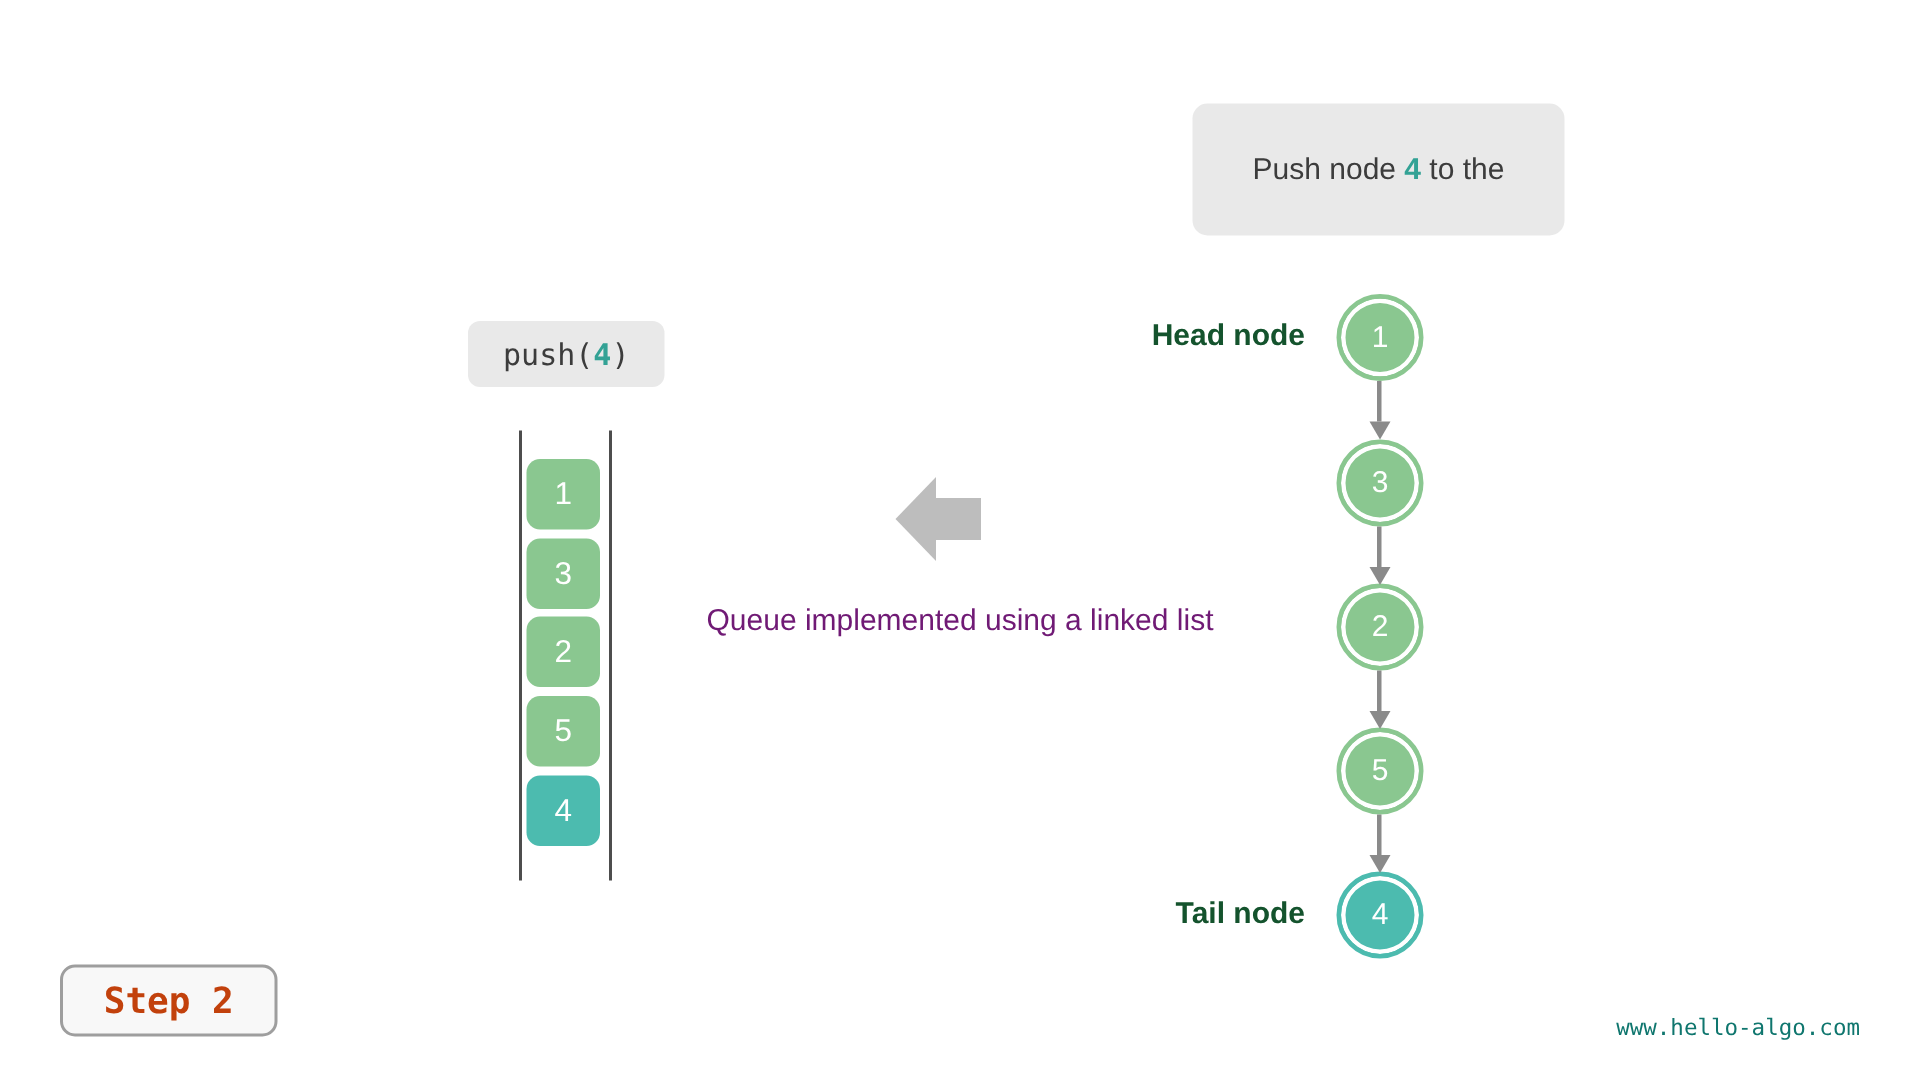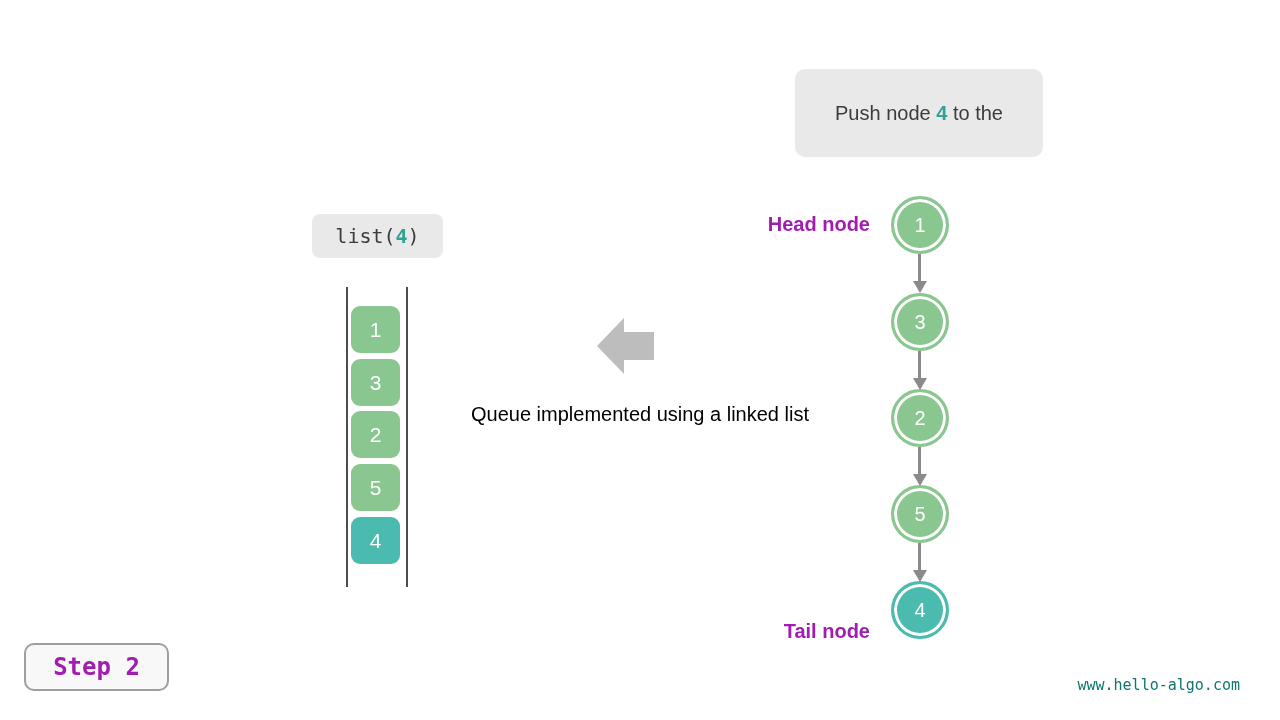--- a/index.html
+++ b/index.html
@@ -68,21 +68,21 @@
   }
   .big-arrow-shaft {
     width: 30px; height: 28px;
     background: #bdbdbd;
   }
 
   
   .caption {
     position: absolute; left: 340px; top: 403px;
     width: 600px; text-align: center;
-    font-size: 20px; color: #000000;
+    font-size: 20px; color: #701a75;
   }
 
   
   .node {
     position: absolute; left: 891px;
     width: 52px; height: 52px;
     border: 3px solid var(--c);
     background: var(--c);
     border-radius: 50%;
     box-shadow: inset 0 0 0 3px #ffffff;
@@ -100,57 +100,57 @@
     border-left: 7px solid transparent;
     border-right: 7px solid transparent;
     border-top: 12px solid #8a8a8a;
   }
 
   
   .side-label {
     position: absolute; left: 690px;
     width: 180px; text-align: right;
     font-size: 20px; font-weight: bold;
-    color: #a21caf;
+    color: #14532d;
   }
   .side-label.head { top: 213px; }
-  .side-label.tail { top: 598px; margin-top: 22px; }
+  .side-label.tail { top: 598px; }
 
   
   .step-box {
-    position: absolute; left: 24px; top: 643px;
+    position: absolute; left: 40px; top: 643px;
     width: 145px; height: 48px;
     box-sizing: border-box;
     background: #f8f8f8;
     border: 2px solid #9e9e9e;
     border-radius: 10px;
     display: flex; align-items: center; justify-content: center;
     font-family: "DejaVu Sans Mono", monospace;
     font-size: 24px; font-weight: bold;
-    color: #a21caf;
+    color: #c2410c;
   }
 
   
   .watermark {
     position: absolute; right: 40px; top: 676px;
     font-family: "DejaVu Sans Mono", monospace;
     font-size: 15px; color: #0f766e;
   }
 </style>
 </head>
 <body>
 
 <div class="canvas">
 
   <div class="callout">
     <div><span>Push node </span><span class="hl">4</span><span> to the</span></div>
   </div>
 
   <div class="push-box">
-      <span>list(</span>
+      <span>push(</span>
       <span class="hl">4</span>
       <span>)</span>
     </div>
 
   <div class="stack-line left"></div>
   <div class="stack-line right"></div>
   <div class="stack-item" style="top: 306px; --c: #8ac790;">1</div>
   <div class="stack-item" style="top: 359px; --c: #8ac790;">3</div>
   <div class="stack-item" style="top: 411px; --c: #8ac790;">2</div>
   <div class="stack-item" style="top: 464px; --c: #8ac790;">5</div>

